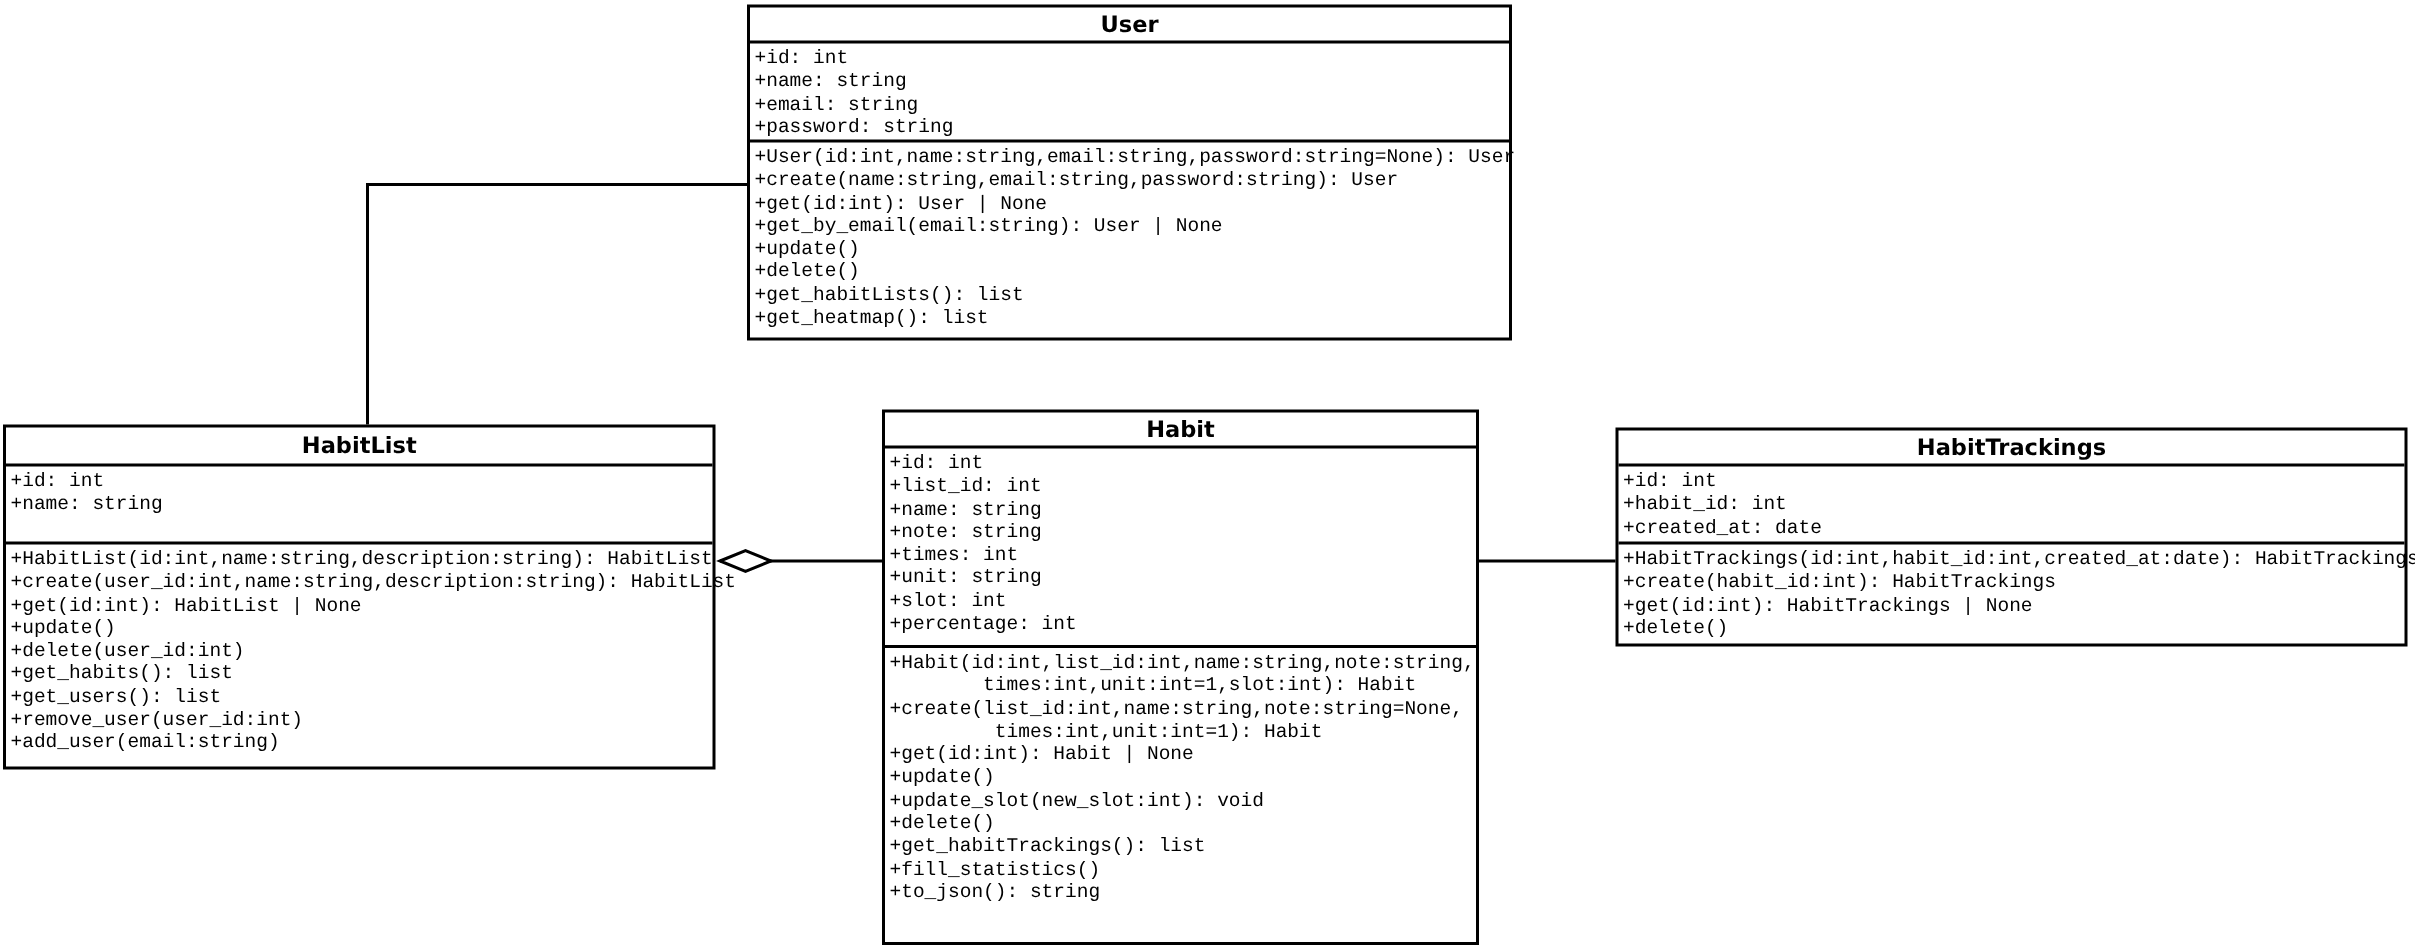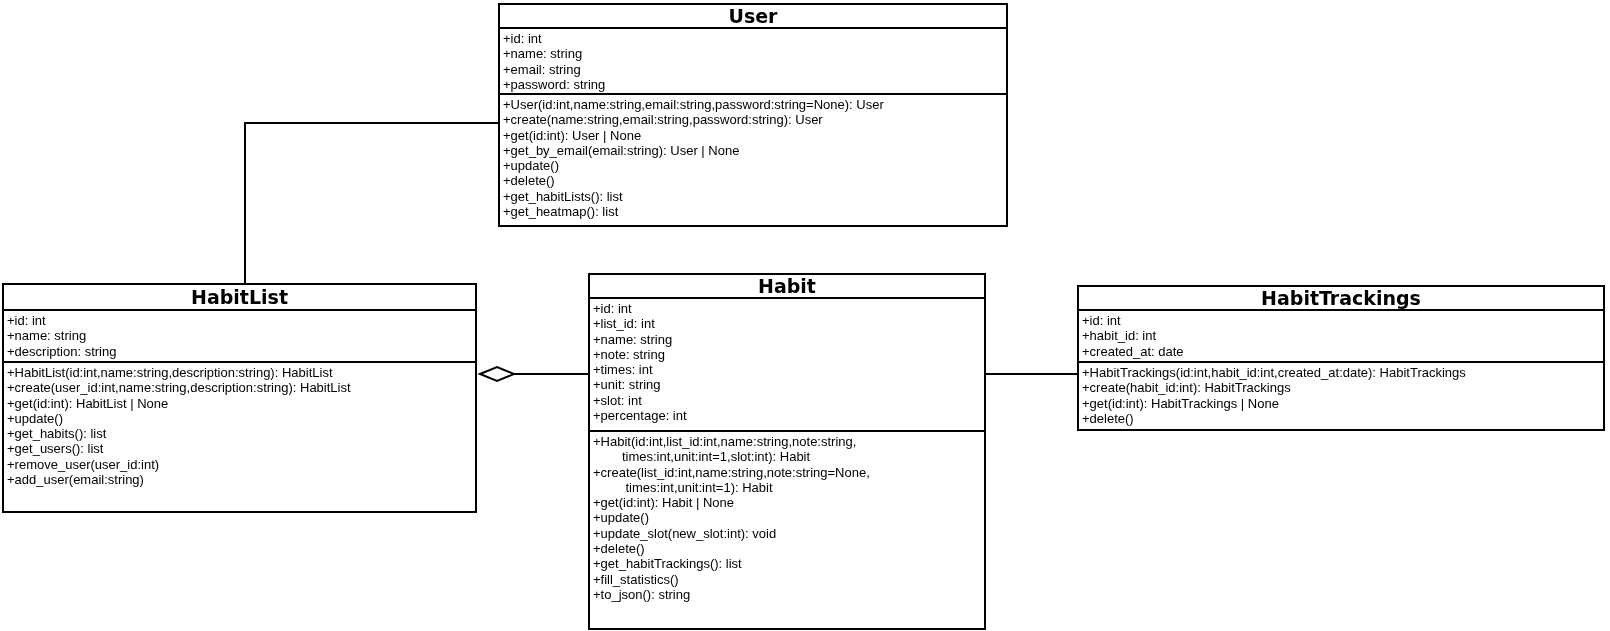--- a/index.html
+++ b/index.html
@@ -25,37 +25,37 @@
     box-sizing: border-box;
     display: flex;
     flex-direction: column;
   }
   .uml-title {
     flex: 0 0 auto;
     box-sizing: border-box;
     border-bottom: 2px solid #000000;
     font-family: "DejaVu Sans", "Liberation Sans", sans-serif;
     font-weight: bold;
-    font-size: 19px;
+    font-size: 15px;
     display: flex;
     align-items: center;
     justify-content: center;
     letter-spacing: 0px;
   }
   .uml-section {
     flex: 0 0 auto;
     box-sizing: border-box;
     padding: 2px 0 0 3px;
     overflow: visible;
   }
   .uml-section.attrs { border-bottom: 2px solid #000000; }
   .uml-section.methods { flex: 1 1 auto; }
   .uml-line {
     white-space: pre;
-    font-family: Liberation Sans, sans-serif;
+    font-family: Liberation Mono, monospace;
     font-size: 13px;
     line-height: 15.3px;
   }
 </style>
 </head>
 <body>
 
 <div id="canvas">
 
   <div class="uml-box" style="left:498px; top:3px; width:510px; height:224px;">
@@ -76,27 +76,27 @@
         <div class="uml-line">+get_habitLists(): list</div>
         <div class="uml-line">+get_heatmap(): list</div>
       </div>
   </div>
 
   <div class="uml-box" style="left:2px; top:283px; width:475px; height:230px;">
     <div class="uml-title" style="height:26px;">HabitList</div>
     <div class="uml-section attrs" style="height:52px;">
         <div class="uml-line">+id: int</div>
         <div class="uml-line">+name: string</div>
-        <div class="uml-line">+description: string</div>
       </div>
     <div class="uml-section methods">
         <div class="uml-line">+HabitList(id:int,name:string,description:string): HabitList</div>
         <div class="uml-line">+create(user_id:int,name:string,description:string): HabitList</div>
         <div class="uml-line">+get(id:int): HabitList | None</div>
         <div class="uml-line">+update()</div>
+        <div class="uml-line">+delete(user_id:int)</div>
         <div class="uml-line">+get_habits(): list</div>
         <div class="uml-line">+get_users(): list</div>
         <div class="uml-line">+remove_user(user_id:int)</div>
         <div class="uml-line">+add_user(email:string)</div>
       </div>
   </div>
 
   <div class="uml-box" style="left:588px; top:273px; width:398px; height:357px;">
     <div class="uml-title" style="height:24px;">Habit</div>
     <div class="uml-section attrs" style="height:133px;">

